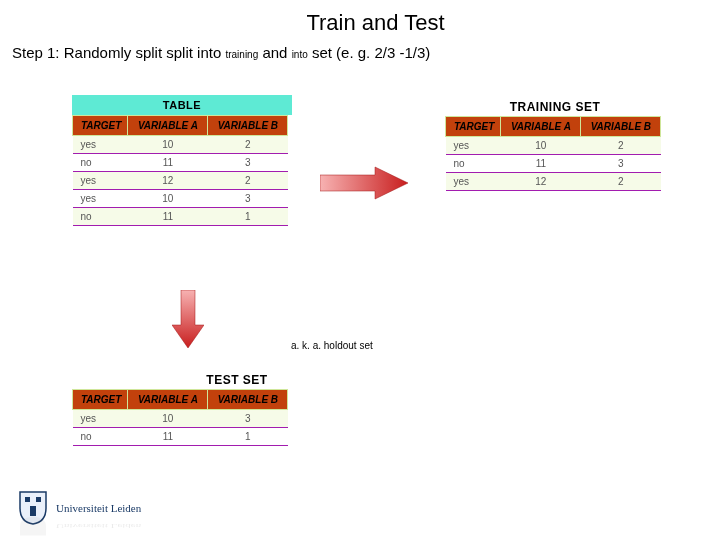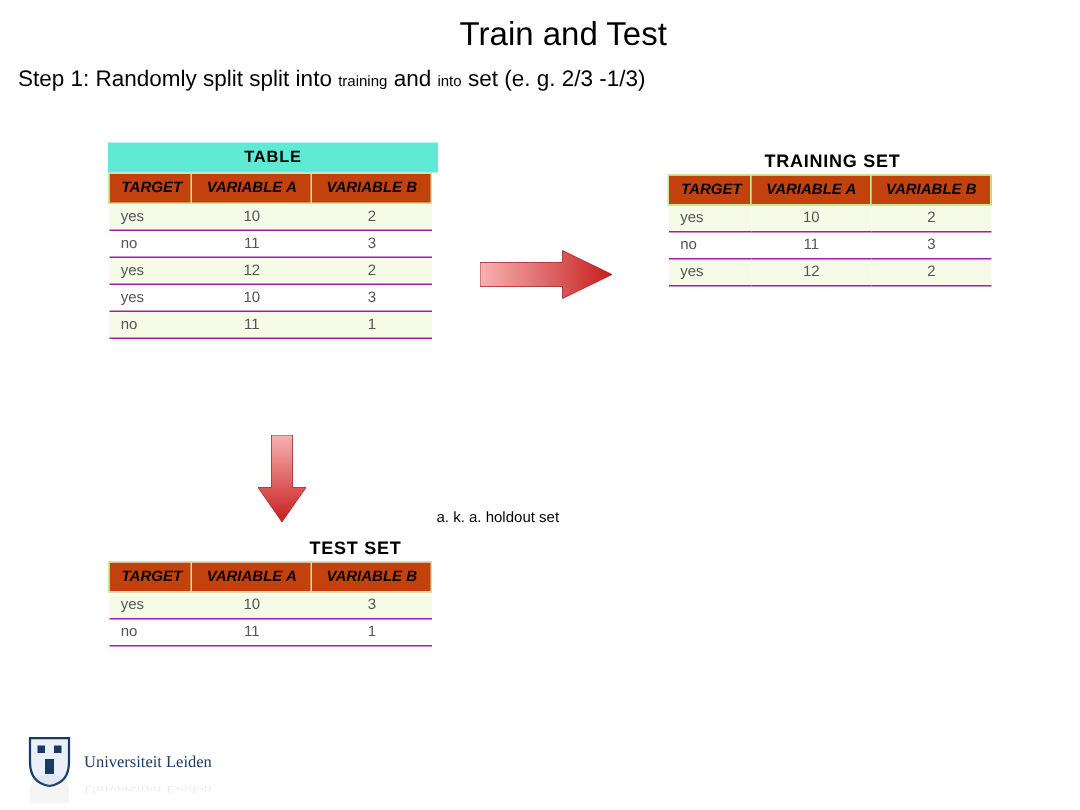--- a/index.html
+++ b/index.html
@@ -186,21 +186,21 @@
         </tr>
     <tr>
           <td class="c0">yes</td>
           <td class="c1">12</td>
           <td class="c2">2</td>
         </tr>
   </tbody>
     </table>
 </div>
 
-<div class="tbl-wrap" style="left:72px; top:358px; width:220px;">
+<div class="tbl-wrap" style="left:72px; top:373px; width:220px;">
   <div class="tbl-label" style="margin-left:110px;">TEST SET</div>
   <table>
     <tbody>
         <tr>
       <th class="c0">TARGET</th>
       <th class="c1">VARIABLE A</th>
       <th class="c2">VARIABLE B</th>
     </tr>
     <tr>
           <td class="c0">yes</td>

